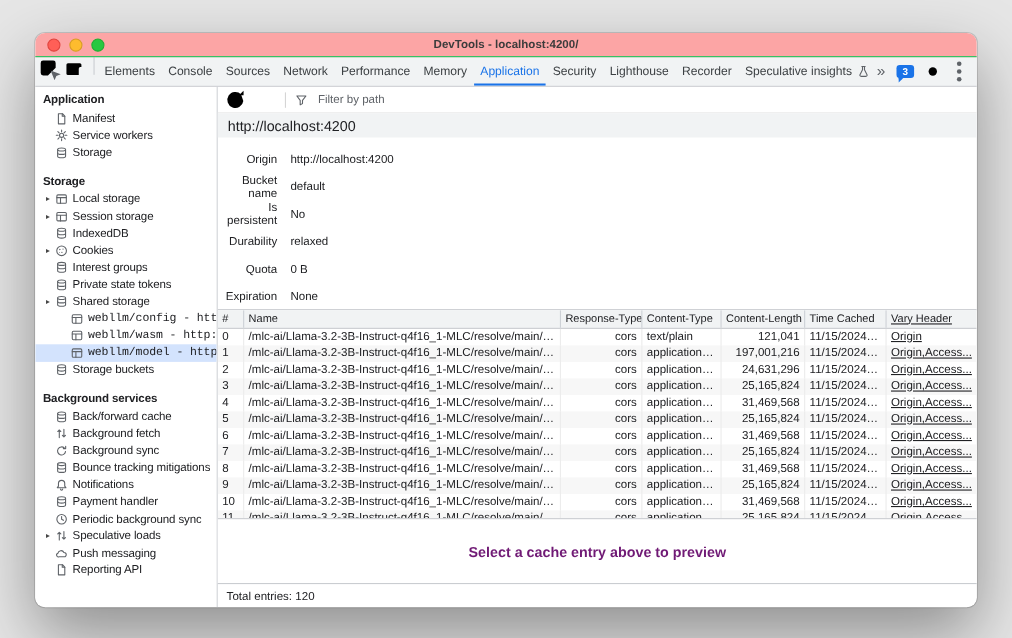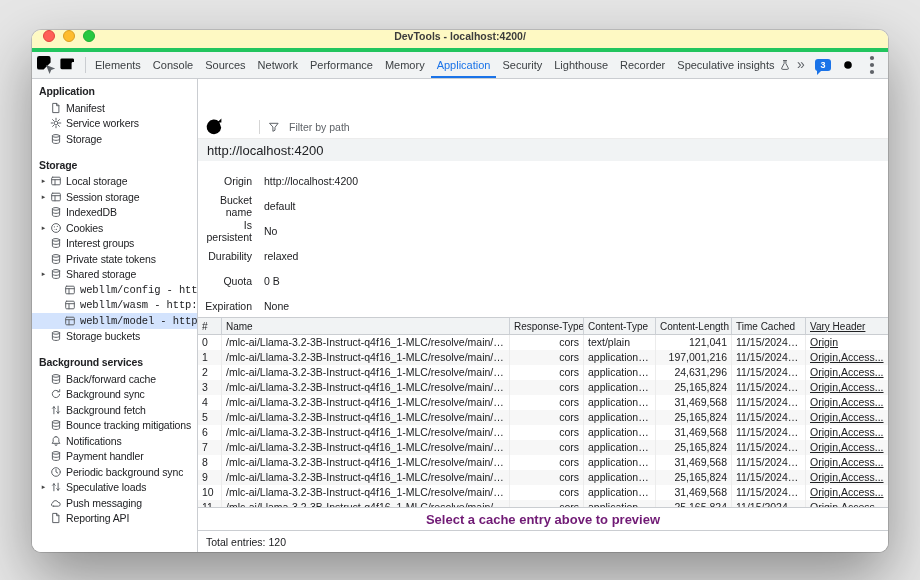--- a/index.html
+++ b/index.html
@@ -4,33 +4,33 @@
 <style>
   * { box-sizing: border-box; margin: 0; padding: 0; }
   html,body { width:920px; height:580px; overflow:hidden; }
   body { font-family:"Liberation Sans","DejaVu Sans",sans-serif; background:#e6e6e6; position:relative; }
 
   .window { position:absolute; left:32px; top:30px; width:856px; height:522px; background:#fff;
             border-radius:9px; overflow:hidden; display:flex; flex-direction:column;
             box-shadow:0 25px 60px rgba(0,0,0,.38), 0 0 0 1px rgba(0,0,0,.14); }
 
   
-  .titlebar { height:22px; flex:none; background:#fef9c3; border-bottom:4px solid #22c55e;
-              position:relative; display:flex; }
+  .titlebar { height:22px; flex:none; background:#fca5a5; border-bottom:1px solid #22c55e;
+              position:relative; display:flex; align-items:center; }
   .traffic { display:flex; gap:8px; padding-left:11px; }
   .tl { width:12px; height:12px; border-radius:50%; display:block; }
   .tl.red { background:#ff5f57; border:1px solid #e0443e; }
   .tl.yellow { background:#febc2e; border:1px solid #d89e24; }
   .tl.green { background:#28c840; border:1px solid #1faf34; }
   .title { position:absolute; left:0; right:0; text-align:center; font-size:10.5px; font-weight:600;
            color:#3c3c3c; pointer-events:none; }
 
   
   .tabbar { height:27px; flex:none; background:#f1f3f4; border-bottom:1px solid #cacdd1;
-            display:flex; align-items:center; padding-left:2px; }
+            display:flex; padding-left:2px; }
   .tbtn { width:24px; height:24px; display:flex; align-items:center; justify-content:center; flex:none; color:#5f6368; }
   .chev { font-size:14px; width:18px; line-height:1; padding-bottom:2px; }
   .vsep { width:1px; height:16px; background:#cacdd1; margin:0 3px; flex:none; }
   .tabs { display:flex; align-items:stretch; height:100%; min-width:0; overflow:hidden; }
   .tab { display:flex; align-items:center; gap:4px; padding:0 6px; font-size:11px; color:#3c4043;
          white-space:nowrap; flex:none; cursor:default; }
   .tab.active { color:#1a73e8; box-shadow:inset 0 -2px 0 #1a73e8; }
   .tab-right { margin-left:auto; display:flex; align-items:center; padding-right:4px; flex:none; }
   .bubble { background:#1a73e8; border-radius:3px; min-width:16px; height:12px; display:flex;
             align-items:center; justify-content:center; position:relative; margin:0 5px; padding:0 3px; }
@@ -49,21 +49,21 @@
   .sb-item { height:15.5px; display:flex; align-items:center; padding-left:6px; white-space:nowrap;
              overflow:hidden; cursor:default; }
   .sb-item.child { padding-left:20px;font-family:Liberation Mono, monospace; }
   .sb-item.sel { background:#d3e3fd; }
   .exp { width:11px; flex:none; font-size:7px; color:#474747; text-align:center; }
   .icn { display:flex; align-items:center; justify-content:center; flex:none; width:13px; margin-right:4px; }
   .icn svg { width:12px; height:12px; stroke:#5f6368; fill:none; stroke-width:1; stroke-linecap:round; stroke-linejoin:round; }
   .lb { overflow:hidden; white-space:nowrap; }
 
   
-  .main { flex:1; display:flex; flex-direction:column; min-width:0; background:#fff;margin-top:36px; }
+  .main { flex:1; display:flex; flex-direction:column; min-width:0; background:#fff; }
   .toolbar { height:24px; flex:none; display:flex; align-items:center; padding:0 4px; gap:2px;
              border-bottom:1px solid #ececec; }
   .vsep2 { width:1px; height:14px; background:#d5d5d5; margin:0 5px; flex:none; }
   .filter { display:flex; align-items:center; gap:5px; flex:1; }
   .filter input { border:none; outline:none; background:transparent; width:300px;
                   font:10.5px "Liberation Sans","DejaVu Sans",sans-serif; color:#202124; }
   .filter input::placeholder { color:#5f6368; }
 
   .band { height:22px; flex:none; background:#f1f3f4; display:flex; align-items:center;
           padding-left:9px; font-size:13px; color:#202124; }
@@ -344,34 +344,34 @@
               <path d="M2.4 2.9v6.2c0 .75 1.6 1.35 3.6 1.35s3.6-.6 3.6-1.35V2.9"></path>
               <path d="M2.4 6c0 .75 1.6 1.35 3.6 1.35S9.6 6.75 9.6 6"></path>
             </svg>
           </span>
           <span class="lb">Back/forward cache</span>
         </div>
         <div class="sb-item">
           <span class="exp"></span>
           <span class="icn">
             <svg viewBox="0 0 12 12">
+              <path d="M3.9 9.8V2.9M3.9 2.9 2.5 4.3M3.9 2.9l1.4 1.4M8.1 2.2v6.9M8.1 9.1l1.4-1.4M8.1 9.1 6.7 7.7"></path>
+            </svg>
+          </span>
+          <span class="lb">Background fetch</span>
+        </div>
+        <div class="sb-item">
+          <span class="exp"></span>
+          <span class="icn">
+            <svg viewBox="0 0 12 12">
               <path d="M9.6 6.4a3.65 3.65 0 1 1-1-3"></path>
               <path d="M9.7 1.7v2.1H7.6"></path>
             </svg>
           </span>
           <span class="lb">Background sync</span>
-        </div>
-        <div class="sb-item">
-          <span class="exp"></span>
-          <span class="icn">
-            <svg viewBox="0 0 12 12">
-              <path d="M3.9 9.8V2.9M3.9 2.9 2.5 4.3M3.9 2.9l1.4 1.4M8.1 2.2v6.9M8.1 9.1l1.4-1.4M8.1 9.1 6.7 7.7"></path>
-            </svg>
-          </span>
-          <span class="lb">Background fetch</span>
         </div>
         <div class="sb-item">
           <span class="exp"></span>
           <span class="icn">
             <svg viewBox="0 0 12 12">
               <ellipse cx="6" cy="2.9" rx="3.6" ry="1.35"></ellipse>
               <path d="M2.4 2.9v6.2c0 .75 1.6 1.35 3.6 1.35s3.6-.6 3.6-1.35V2.9"></path>
               <path d="M2.4 6c0 .75 1.6 1.35 3.6 1.35S9.6 6.75 9.6 6"></path>
             </svg>
           </span>

